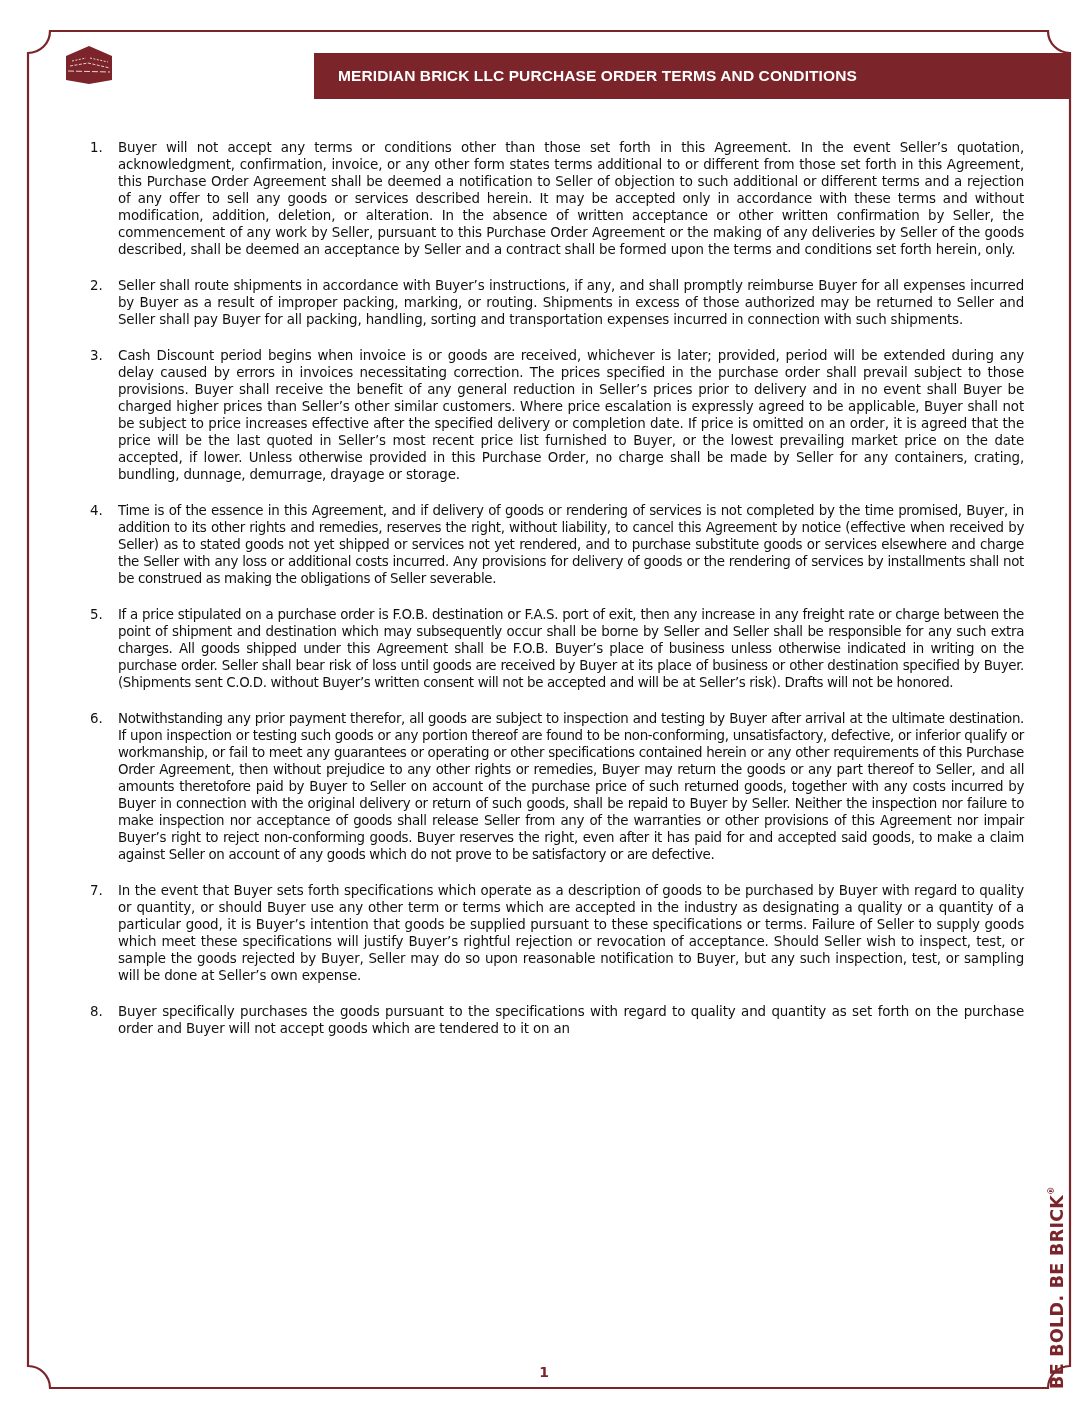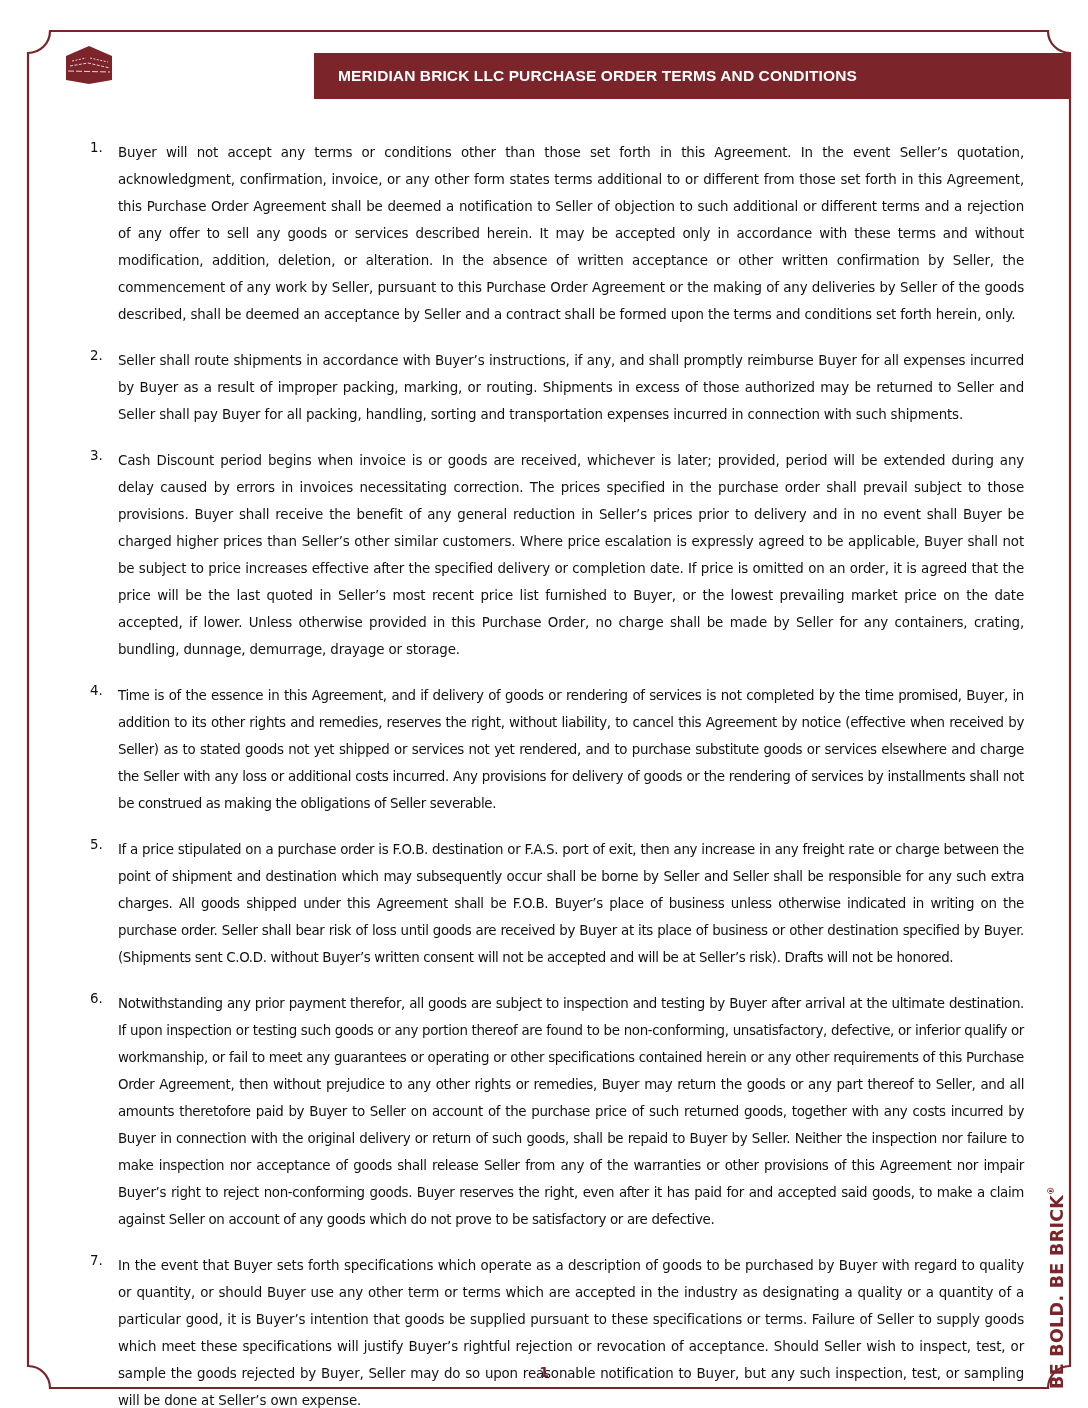--- a/index.html
+++ b/index.html
@@ -11,21 +11,21 @@
   .logo-text { color: #7b242a; font-family: "DejaVu Sans", sans-serif; font-weight: bold;
                font-size: 27px; line-height: 27px; letter-spacing: 1px; }
   .logo-text .reg { font-size: 9px; vertical-align: top; position: relative; top: 2px; letter-spacing: 0; }
   .title-bar { position: absolute; left: 314px; top: 53px; width: 756px; height: 46px;
                background: #7b242a; color: #fff; display: flex; align-items: center; text-align: right; }
   .title-bar span { padding-left: 24px; font-family: "Liberation Sans", sans-serif; font-weight: bold;
                font-size: 15.5px; letter-spacing: 0.1px; }
   .content { position: absolute; left: 90px; top: 139px; width: 934px; }
   .item { display: flex; margin-bottom: 19px; }
   .item .num { width: 28px; flex: none; font-size: 13.4px; line-height: 18.8px; }
-  .item .text { flex: 1; text-align: justify; font-size: 13.4px; line-height: 27px; letter-spacing: -0.15px; }
+  .item .text { flex: 1; text-align: justify; font-size: 13.4px; line-height: 17px; letter-spacing: -0.15px; }
   .item.tight .text { letter-spacing: -0.35px; }
   .page-number { position: absolute; left: 0; width: 1088px; top: 1364px; text-align: center;
                  color: #7b242a; font-weight: bold; font-size: 14px; }
   .slogan { position: absolute; left: 1047px; top: 1389px; transform-origin: 0 0; transform: rotate(-90deg);
             color: #7b242a; font-weight: bold; font-family: "DejaVu Sans", sans-serif; font-size: 17.5px;
             white-space: nowrap; letter-spacing: 0.3px; }
   .slogan .reg { font-size: 8px; vertical-align: top; }
 </style>
 </head>
 <body>

